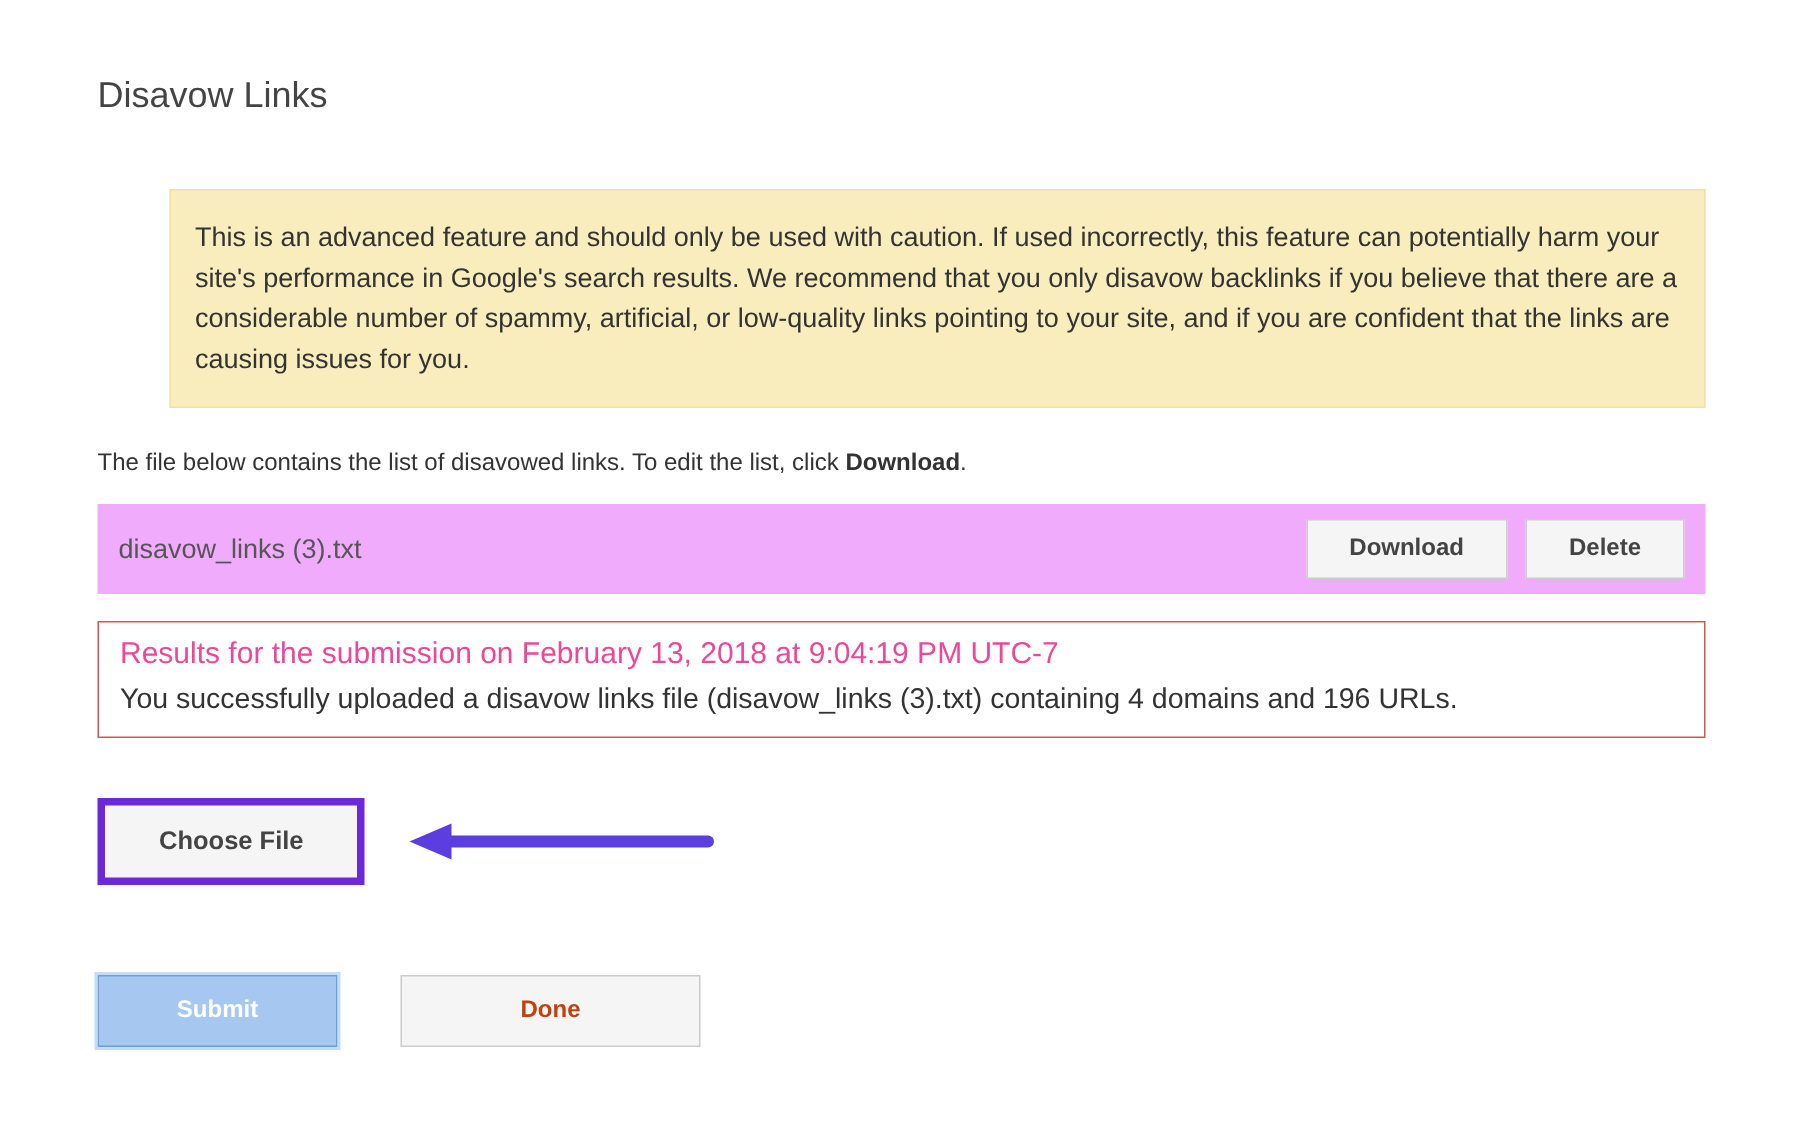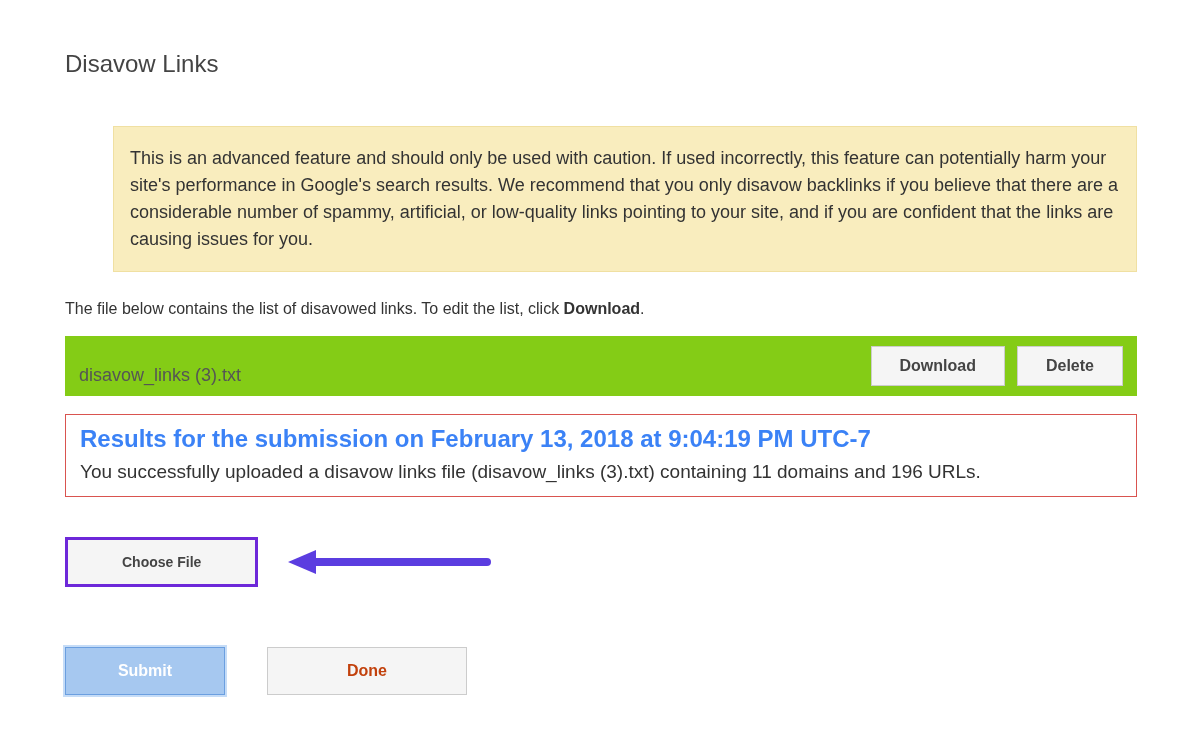--- a/index.html
+++ b/index.html
@@ -32,23 +32,23 @@
     }
     .description-text {
       font-size: 16px;
       color: #333;
       margin-bottom: 18px;
     }
     .description-text .bold {
       font-weight: 700;
     }
     .file-row {
-      background: #84cc16;
+      background: #f0abfc;
       display: flex;
-      align-items: flex-end;
+      align-items: center;
       justify-content: space-between;
       padding: 10px 14px;
       margin-bottom: 18px;
     }
     .file-name {
       font-size: 18px;
       color: #555;
     }
     .file-actions {
       display: flex;
@@ -63,41 +63,41 @@
       color: #444;
       cursor: pointer;
       font-family: inherit;
     }
     .results-box {
       border: 1px solid #d9534f;
       padding: 10px 14px;
       margin-bottom: 40px;
     }
     .results-title {
-      color: #3b82f6;
-      font-size: 24px;
-      font-weight: 700;
+      color: #ec4899;
+      font-size: 20px;
+      font-weight: 400;
       margin-bottom: 6px;
     }
     .results-body {
       font-size: 19px;
       color: #333;
       line-height: 1.4;
     }
     .choose-file-row {
       display: flex;
       align-items: center;
       gap: 24px;
       margin-bottom: 60px;
     }
     .btn-choose {
       background: #f5f5f5;
-      border: 3px solid #6d28d9;
-      padding: 14px 54px;
-      font-size: 14px;
+      border: 5px solid #6d28d9;
+      padding: 14px 36px;
+      font-size: 17px;
       font-weight: 700;
       color: #444;
       cursor: pointer;
       font-family: inherit;
     }
     .arrow-annotation {
       display: inline-flex;
       align-items: center;
     }
     .bottom-buttons {
@@ -145,21 +145,21 @@
 <div class="file-row">
   <span class="file-name">disavow_links (3).txt</span>
   <div class="file-actions">
     <button class="btn-secondary">Download</button>
     <button class="btn-secondary">Delete</button>
   </div>
 </div>
 
 <div class="results-box">
   <div class="results-title">Results for the submission on February 13, 2018 at 9:04:19 PM UTC-7</div>
-  <div class="results-body">You successfully uploaded a disavow links file (disavow_links (3).txt) containing 11 domains and 196 URLs.</div>
+  <div class="results-body">You successfully uploaded a disavow links file (disavow_links (3).txt) containing 4 domains and 196 URLs.</div>
 </div>
 
 <div class="choose-file-row">
   <button class="btn-choose">Choose File</button>
   <span class="arrow-annotation">
     <svg width="210" height="30" viewBox="0 0 210 30">
       <line x1="30" y1="15" x2="205" y2="15" stroke="#5b3de0" stroke-width="8" stroke-linecap="round"></line>
       <polygon points="6,15 34,3 34,27" fill="#5b3de0"></polygon>
     </svg>
   </span>

